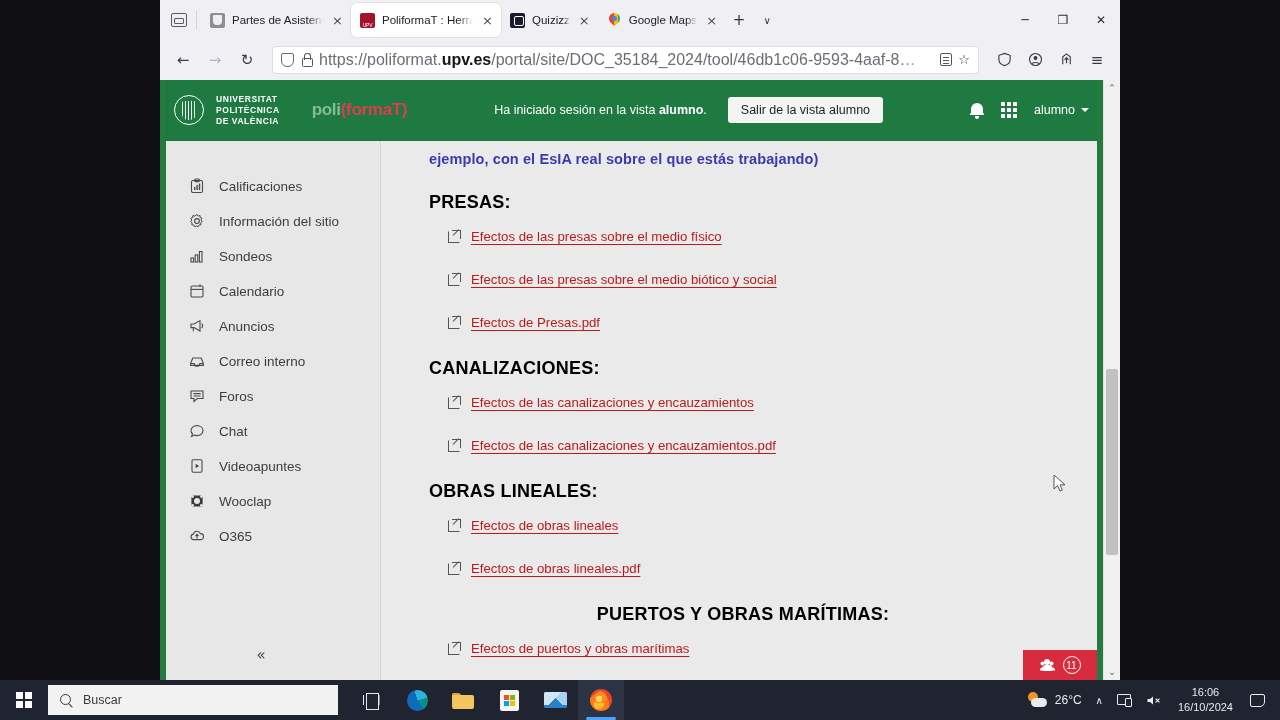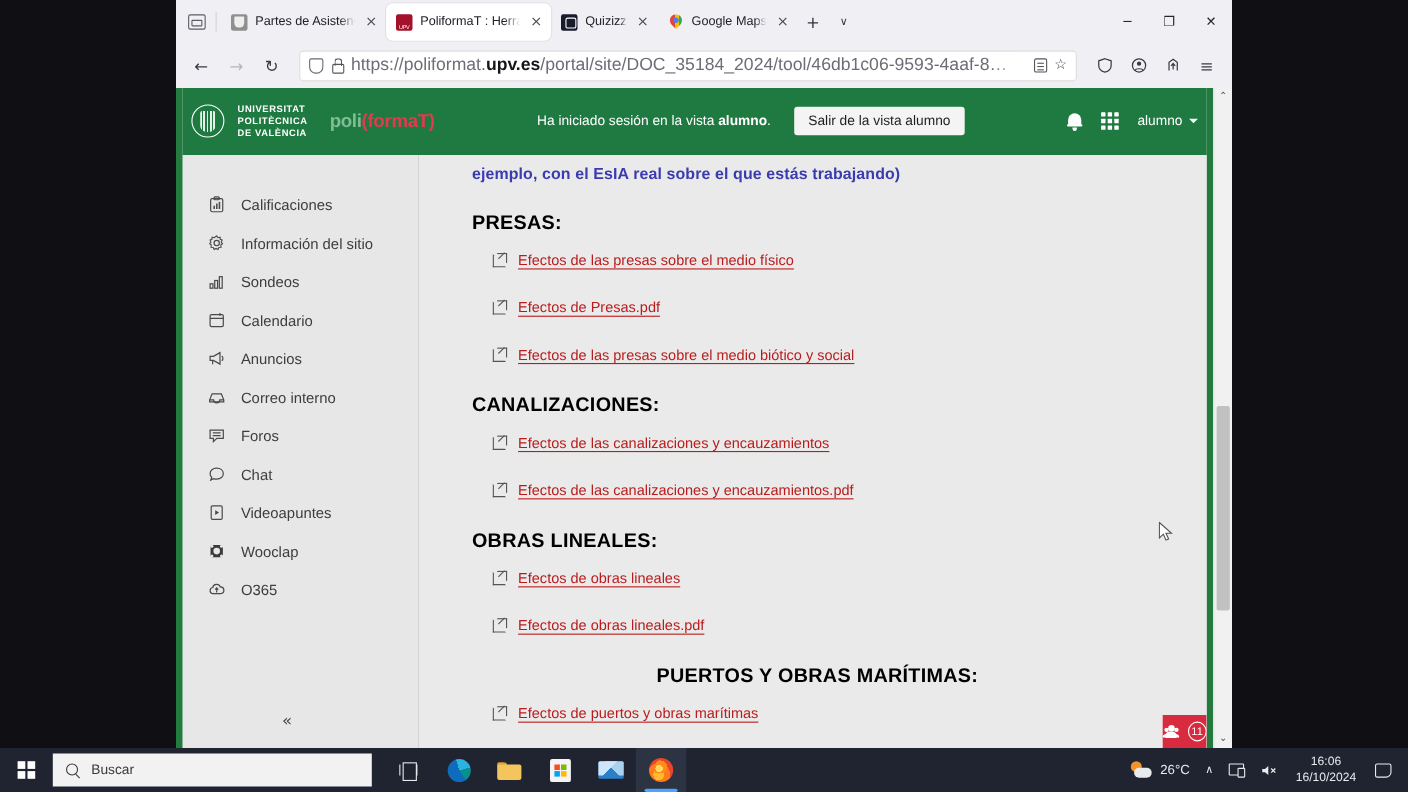--- a/index.html
+++ b/index.html
@@ -233,21 +233,21 @@
     content:""; position:absolute; left:7px; top:5px; width:14px; height:19px;
     background:
       repeating-linear-gradient(to right,#fff 0 1.5px, #1e7a41 1.5px 3px);
     border-radius: 2px 2px 6px 6px;
     opacity:.9;
   }
   .upv-wordmark {
     font-size: 8.5px; line-height: 1.28; letter-spacing: .55px;
     color: #ffffff; font-weight: 700;
   }
-  .poli-logo { display:flex; align-items:baseline; margin-left: 8px; }
+  .poli-logo { display:flex; align-items:baseline; margin-left: 20px; }
   .poli-logo .p1 { font-size: 17px; color: #7fbf96; font-weight: 700; letter-spacing:-.3px;}
   .poli-logo .p2 { font-size: 17px; color: #e03b4e; font-weight: 700; letter-spacing:-.3px;}
   #headercenter {
     flex: 1 1 auto; display: flex; align-items: center; justify-content: center;
     gap: 21px; min-width: 0;
   }
   #viewmsg { font-size: 12.5px; color: #ffffff; white-space: nowrap; }
   #viewmsg b { font-weight: 700; }
   #exitview {
     background: #f4f4f4; color: #1e1e1e;
@@ -351,21 +351,21 @@
     color: #b91c1c; font-size: 13.2px;
     text-decoration: underline; text-underline-offset: 2.5px;
   }
   .sec-block { margin-bottom: 6px; }
   .sec-block.tight { margin-bottom: 0; text-align: center; }
 
   
   #chatwidget {
     position: absolute; right: 0px; bottom: 0px;
     background: #d92b3f; color: #fff;
-    height: 30px; width: 40px;
+    height: 30px; width: 74px;
     display: flex; align-items: center; justify-content: center; gap: 7px;
   }
   .people-ico { width: 16px; height: 12px; position: relative; }
   .people-ico::before {
     content:""; position:absolute; left:4.5px; top:0; width:6px; height:6px;
     border-radius:50%; background:#fff;
     box-shadow: -4.5px 1.5px 0 -1px #fff, 4.5px 1.5px 0 -1px #fff;
   }
   .people-ico::after {
     content:""; position:absolute; left:2px; bottom:0; width:11px; height:6px;
@@ -813,27 +813,27 @@
               <div class="link-row">
                 <span class="ext-ico">
                     <i class="ext-arrow"></i>
                   </span>
                 <a class="doclink">Efectos de las presas sobre el medio físico</a>
               </div>
               <div class="link-row">
                 <span class="ext-ico">
                     <i class="ext-arrow"></i>
                   </span>
-                <a class="doclink">Efectos de Presas.pdf</a>
+                <a class="doclink">Efectos de las presas sobre el medio biótico y social</a>
               </div>
               <div class="link-row">
                 <span class="ext-ico">
                     <i class="ext-arrow"></i>
                   </span>
-                <a class="doclink">Efectos de las presas sobre el medio biótico y social</a>
+                <a class="doclink">Efectos de Presas.pdf</a>
               </div>
             </div>
 
             <div class="sec-block">
               <div class="sec-head">CANALIZACIONES:</div>
               <div class="link-row">
                 <span class="ext-ico">
                     <i class="ext-arrow"></i>
                   </span>
                 <a class="doclink">Efectos de las canalizaciones y encauzamientos</a>

